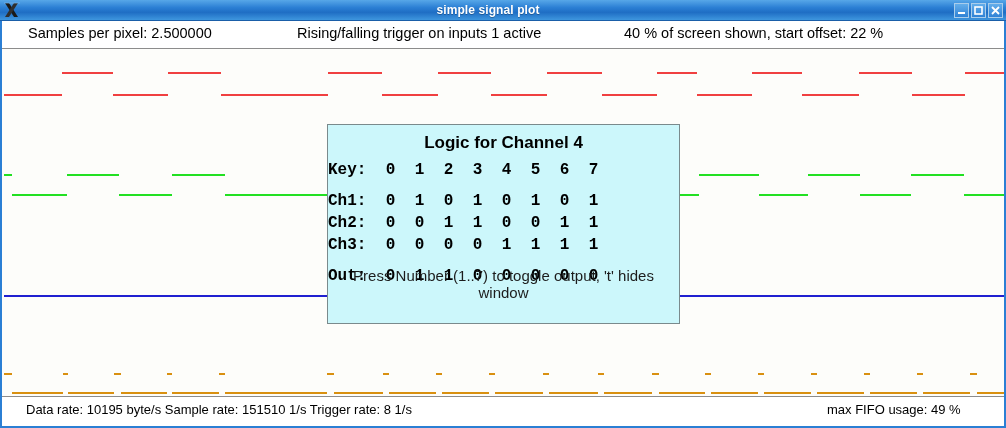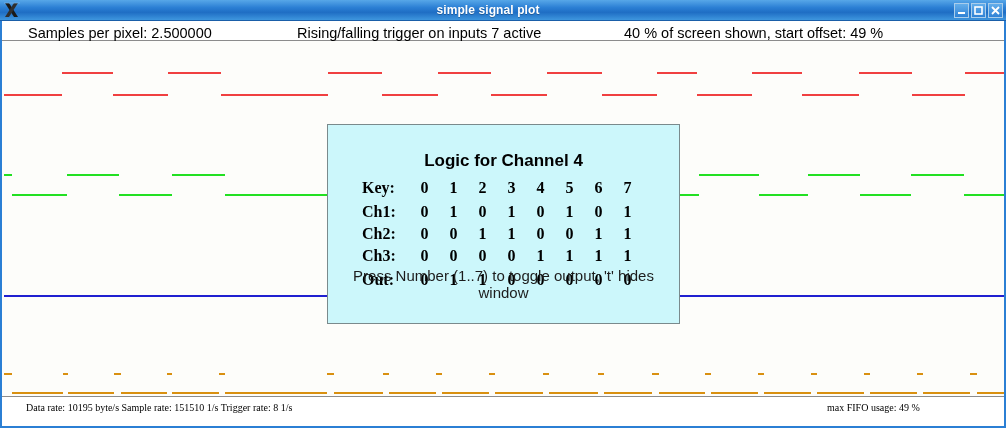--- a/index.html
+++ b/index.html
@@ -87,21 +87,21 @@
     border-right: 2px solid #2b7fd4;
     border-bottom: 2px solid #2b7fd4;
     box-sizing: border-box;
   }
 
   
   .topbar {
     position: absolute;
     left: 0; top: 0;
     right: 0;
-    height: 20px;
+    height: 28px;
     border-bottom: 1px solid #8c8c8c;
     box-sizing: border-box;
     background: #ffffff;
   }
   .topbar .seg {
     position: absolute;
     top: 4px;
     font-size: 14.5px;
     color: #000000;
     white-space: nowrap;
@@ -117,24 +117,24 @@
     left: 0; bottom: 0;
     right: 0;
     height: 30px;
     border-top: 1px solid #8c8c8c;
     box-sizing: border-box;
     background: #ffffff;
   }
   .statusbar .seg {
     position: absolute;
     top: 5px;
-    font-size: 10px;
+    font-size: 13px;
     color: #000000;
     white-space: nowrap;
-    font-family: Liberation Serif, serif;
+    font-family: Liberation Sans, sans-serif;
   }
   .seg-datarate { left: 24px; }
   .seg-mode     { left: 601px; }
   .seg-fifo     { left: 825px; }
 
   
   .plot {
     position: absolute;
     left: 0;
     top: 28px;
@@ -154,37 +154,36 @@
     background: #ccf7fb;
     border: 1px solid #7a8a8c;
     box-sizing: border-box;
     z-index: 10;
   }
   .ld-title {
     text-align: center;
     font-size: 17px;
     font-weight: bold;
     color: #000000;
-    margin-top: 26px;
+    margin-top: 8px;
     font-family: "Liberation Sans", sans-serif;
   }
   .ld-table {
     margin-top: 8px;
-    padding-left: 34px;
-    font-family: Liberation Serif, serif;
+    font-family: Liberation Mono, monospace;
   }
   .ld-row {
     display: flex;
     align-items: baseline;
     font-size: 16px;
     font-weight: bold;
     color: #000000;
     height: 22px;
   }
-  .ld-row.gap-above { margin-top: 2px; }
+  .ld-row.gap-above { margin-top: 9px; }
   .ld-label {
     width: 48px;
     text-align: left;
     flex: 0 0 auto;
   }
   .ld-cells { display: flex; }
   .ld-cell {
     width: 29px;
     text-align: center;
     flex: 0 0 auto;
@@ -229,22 +228,22 @@
           <path d="M2 2 L9 9 M9 2 L2 9" stroke="#ffffff" stroke-width="1.8" fill="none"></path>
         </svg>
       </div>
     </div>
   </div>
 
   <div class="client">
 
     <div class="topbar">
       <div class="seg seg-samples">Samples per pixel: 2.500000</div>
-      <div class="seg seg-trigger">Rising/falling trigger on inputs 7 active</div>
-      <div class="seg seg-screen">40 % of screen shown, start offset: 49 %</div>
+      <div class="seg seg-trigger">Rising/falling trigger on inputs 1 active</div>
+      <div class="seg seg-screen">40 % of screen shown, start offset: 22 %</div>
     </div>
 
     <div class="plot">
       <svg id="trace-svg" width="1002" height="349" viewBox="0 0 1002 349">
           <g>
             <line x1="2" x2="60" y1="46" y2="46" stroke="#f04040" stroke-width="1.6" shape-rendering="crispEdges"></line>
             <line x1="60" x2="111" y1="24" y2="24" stroke="#f04040" stroke-width="1.6" shape-rendering="crispEdges"></line>
             <line x1="111" x2="166" y1="46" y2="46" stroke="#f04040" stroke-width="1.6" shape-rendering="crispEdges"></line>
             <line x1="166" x2="219" y1="24" y2="24" stroke="#f04040" stroke-width="1.6" shape-rendering="crispEdges"></line>
             <line x1="219" x2="326" y1="46" y2="46" stroke="#f04040" stroke-width="1.6" shape-rendering="crispEdges"></line>

